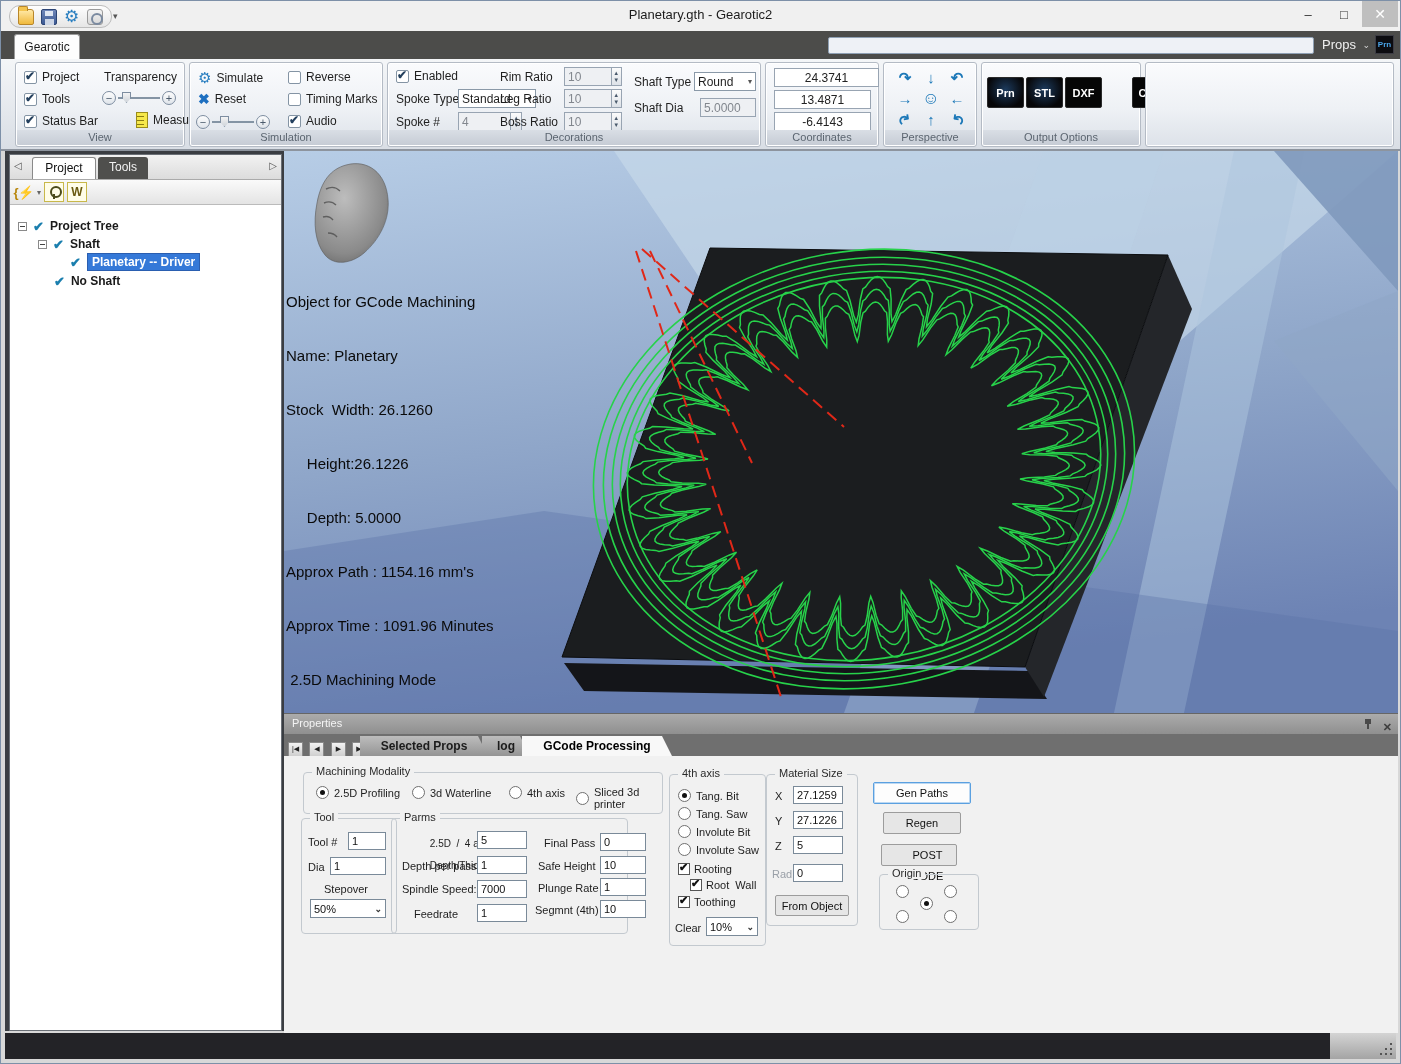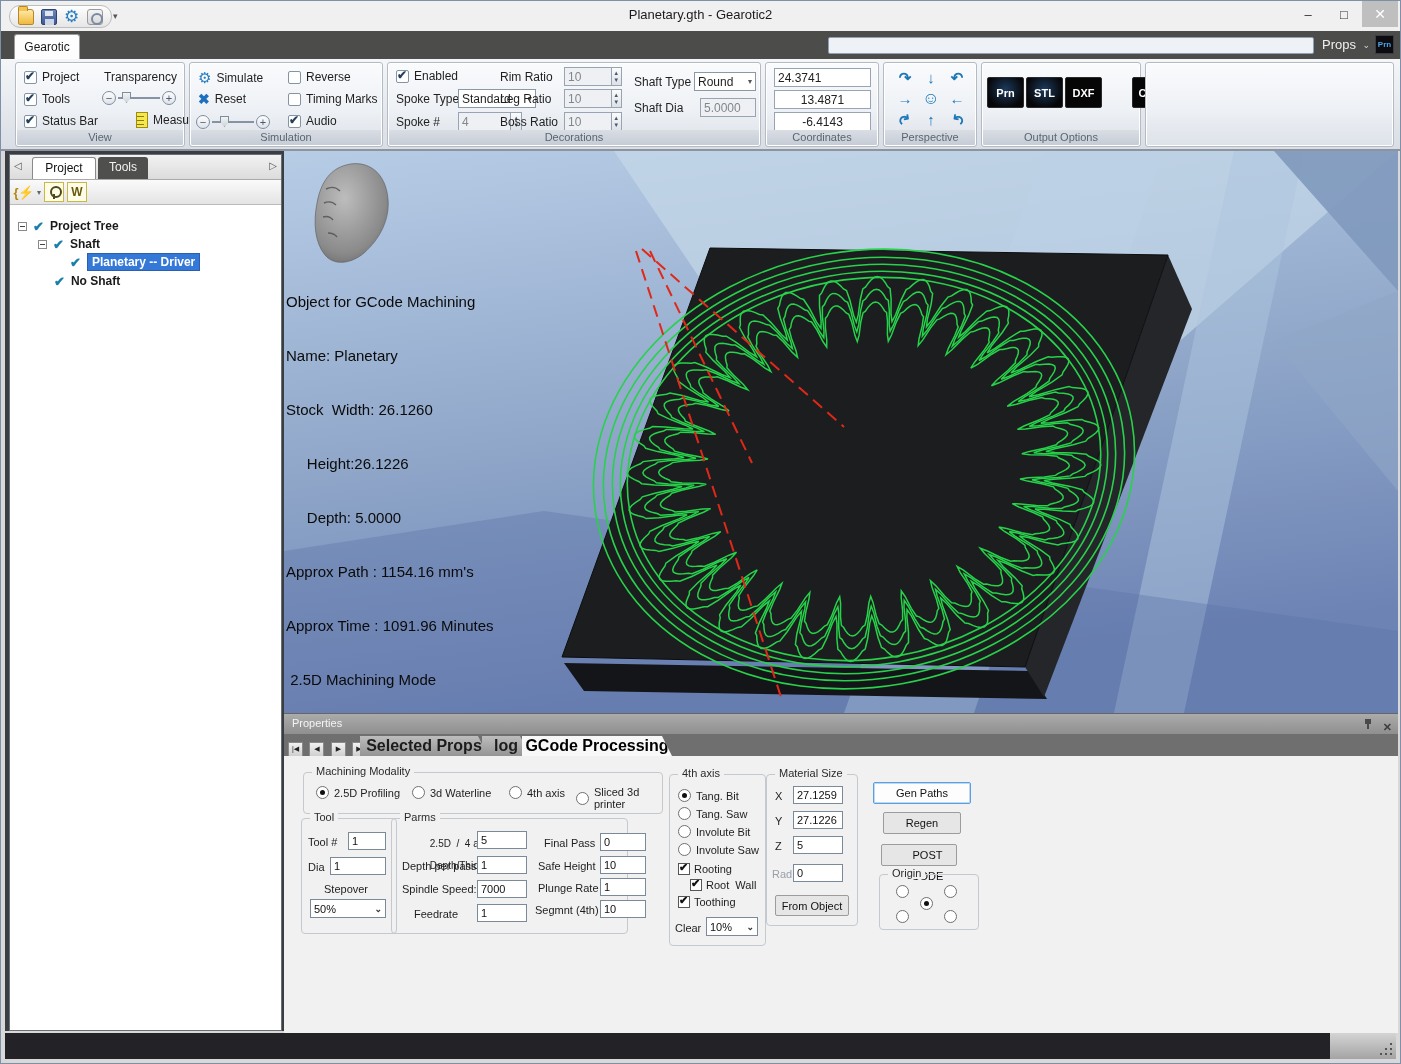--- a/index.html
+++ b/index.html
@@ -93,21 +93,21 @@
   .props{position:absolute;left:283px;top:712px;width:1114px;height:320px;background:#f1f1f1;border-top:1px solid #666;}
   .props-header{position:absolute;left:0;top:0;right:0;height:20px;background:linear-gradient(#ababab,#8f8f8f);color:#f4f4f4;font-size:11px;line-height:19px;padding-left:8px;}
   .ph-icons{position:absolute;right:6px;top:4px;display:flex;gap:10px;color:#3f3f3f;font-size:11px;}
   .pin{width:10px;height:12px;position:relative;}
   .pin:before{content:"";position:absolute;left:2px;top:1px;width:6px;height:5px;background:#4a4a4a;}
   .pin:after{content:"";position:absolute;left:4px;top:6px;width:2px;height:5px;background:#4a4a4a;}
   .px{font-weight:bold;}
   .props-tabrow{position:absolute;left:0;top:20px;right:0;height:22px;background:#6f6f6f;}
   .navbtn{width:15px;height:15px;background:linear-gradient(#f2f2f2,#cfcfcf);border:1px solid #8a8a8a;font-size:7px;color:#222;display:inline-flex;align-items:center;justify-content:center;margin-right:2px;}
   .navwrap{position:absolute;left:4px;top:3px;}
-  .ptab{position:absolute;top:2px;height:20px;font-size:16px;font-weight:bold;line-height:20px;text-align:center;clip-path:polygon(0 0,calc(100% - 10px) 0,100% 100%,0 100%);}
+  .ptab{position:absolute;top:2px;height:20px;font-size:12px;font-weight:bold;line-height:20px;text-align:center;clip-path:polygon(0 0,calc(100% - 10px) 0,100% 100%,0 100%);}
   .ptab.inactive{background:linear-gradient(#bdbdbd,#949494);color:#1c1c1c;}
   .ptab.active{background:#f8f8f8;color:#000;}
   .props-body{position:absolute;left:0;top:42px;right:0;bottom:0;background:#f1f1f1;}
 
   .gb{position:absolute;border:1px solid #c3c9cf;border-radius:4px;}
   .gb .lg{position:absolute;top:-8px;left:8px;background:#f1f1f1;padding:0 4px;font-size:11px;color:#2a2a2a;white-space:pre;}
   .ctl-label{position:absolute;font-size:11px;color:#1e1e1e;white-space:pre;}
   .ctl-label.dim{color:#9aa0a8;}
   .sfield{position:absolute;border:1px solid #7a8a99;background:#fff;font-size:11px;color:#111;padding:0 3px;font-family:"Liberation Sans",sans-serif;}
   .rbrow{position:absolute;display:flex;align-items:center;gap:5px;font-size:11px;color:#1e1e1e;}
@@ -261,21 +261,21 @@
       <div class="combo" style="left:306px;top:9px;width:62px;">
         <span class="ctext">Round</span>
           <span class="caret">▾</span>
       </div>
       <span class="rlabel" style="left:246px;top:38px;">Shaft Dia</span>
       <input class="field" readonly="" style="left: 312px; top: 35px; width: 56px; height: 19px; background: rgb(238, 240, 243); color: rgb(130, 135, 142);" value="5.0000">
       <div class="glabel">Decorations</div>
     </div>
 
     <div class="grp" style="left:764px;width:114px;">
-      <input class="field" readonly="" style="left: 8px; top: 5px; width: 97px; height: 19px; " value="24.3741">
+      <input class="field" readonly="" style="left: 8px; top: 5px; width: 105px; height: 19px; text-align: center;" value="24.3741">
       <input class="field" readonly="" style="left: 8px; top: 27px; width: 97px; height: 19px; text-align: center;" value="13.4871">
       <input class="field" readonly="" style="left: 8px; top: 49px; width: 97px; height: 19px; text-align: center;" value="-6.4143">
       <div class="glabel">Coordinates</div>
     </div>
 
     <div class="grp" style="left:882px;width:94px;">
       <div class="persp-grid">
         <span class="parrow">↷</span>
         <span class="parrow">↓</span>
         <span class="parrow">↶</span>

